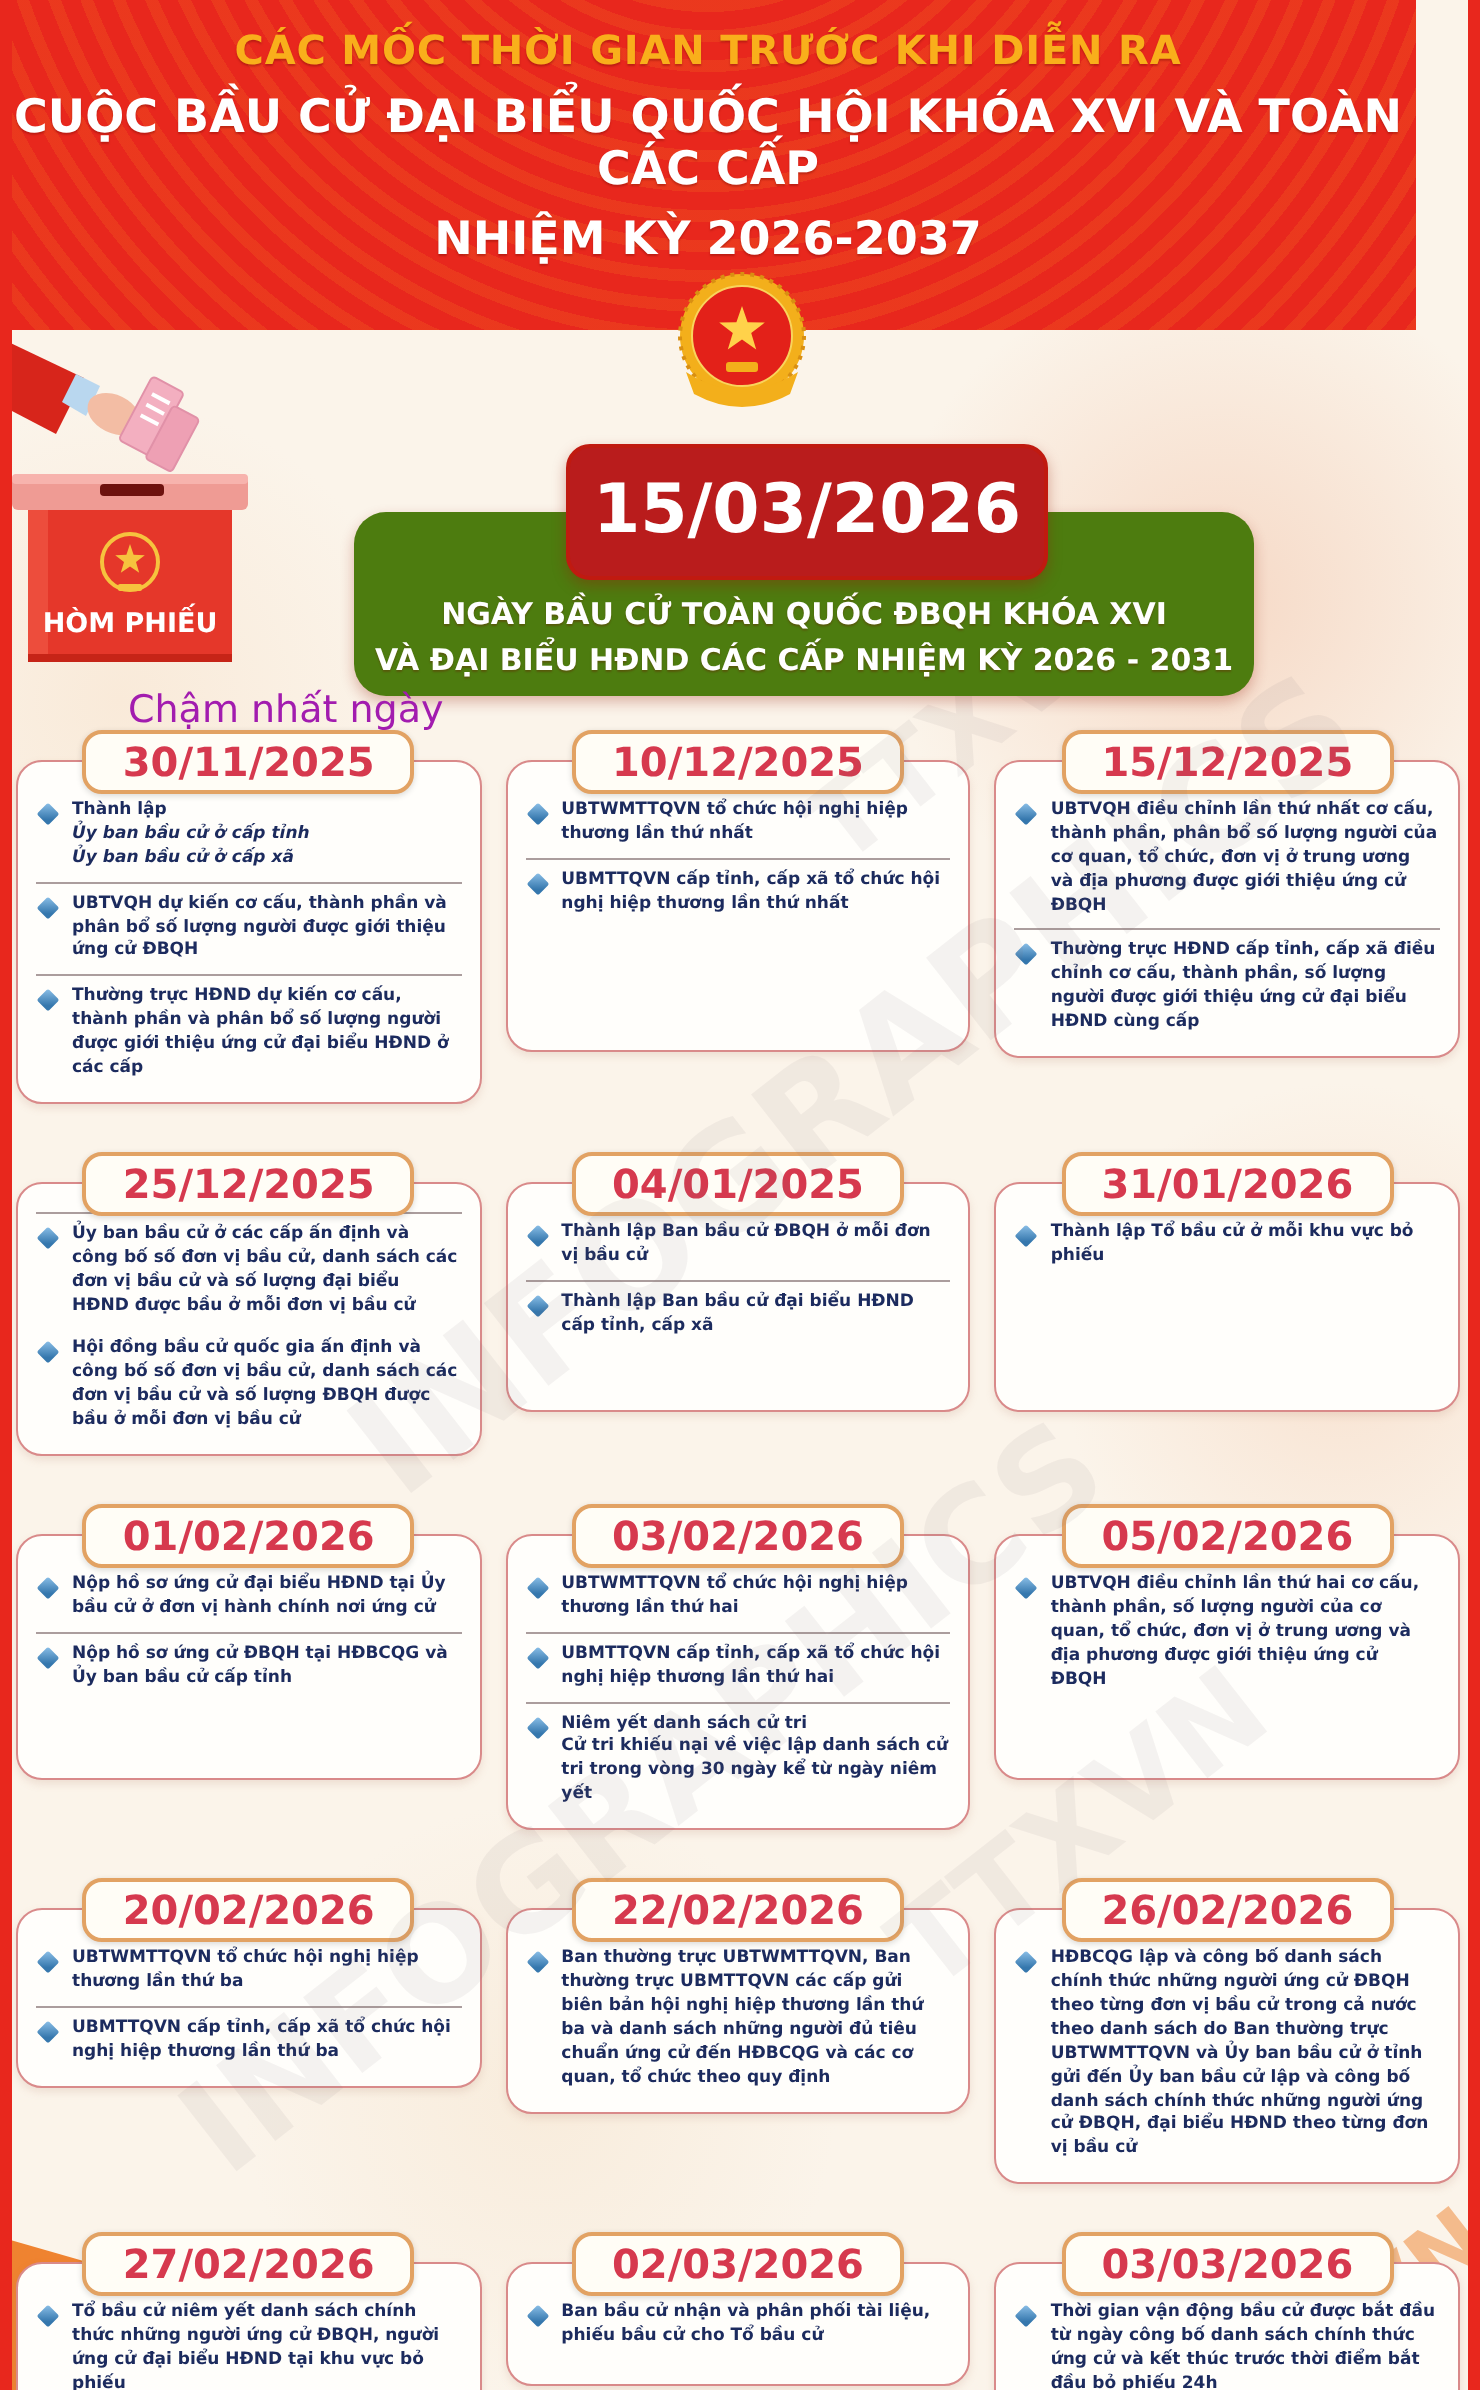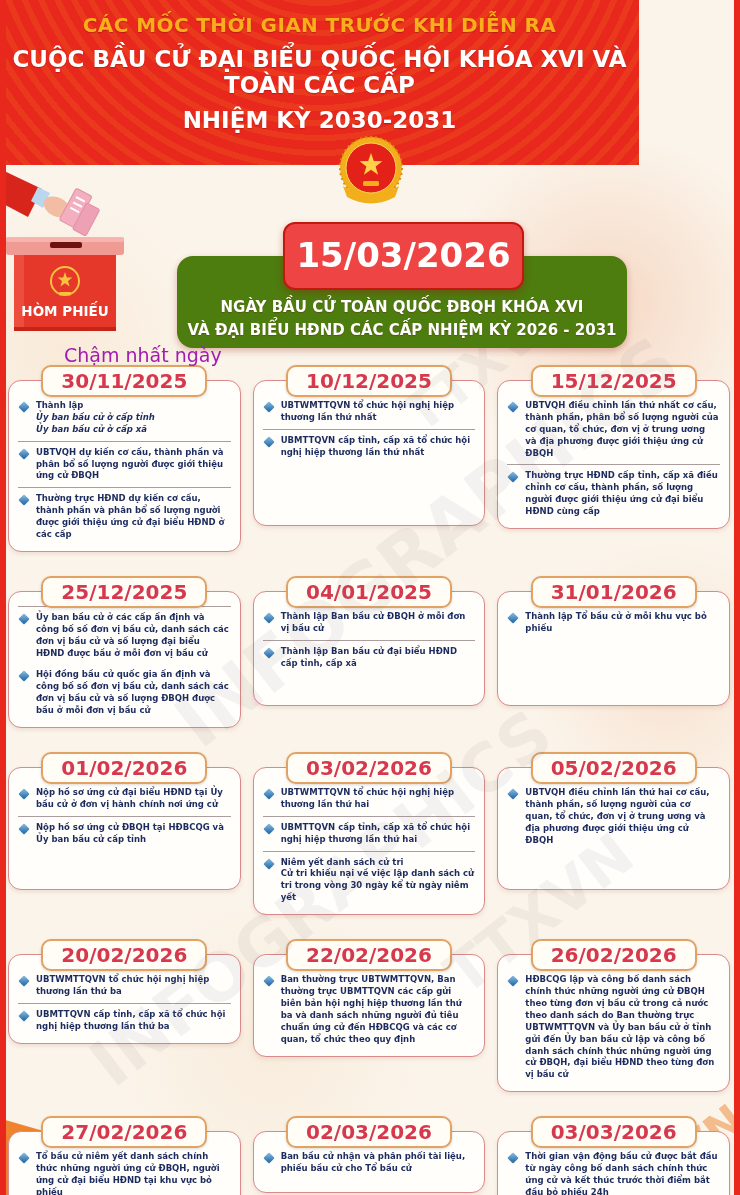--- a/index.html
+++ b/index.html
@@ -17,34 +17,34 @@
   .wm-a{left:120px;top:500px;font-size:72px;}
   .wm-b{left:40px;top:860px;font-size:66px;}
   .wm-c{left:390px;top:330px;font-size:52px;}
   .wm-d{left:430px;top:880px;font-size:58px;}
   .wm-orange{position:absolute;right:-16px;bottom:4px;color:#ef8330;opacity:.5;font-size:44px;font-weight:800;
              transform:rotate(-38deg);z-index:1;pointer-events:none;}
   
   .frame{position:absolute;top:0;width:6px;height:100%;background:#e8271d;z-index:6;}
   .frame.left{left:0;} .frame.right{right:0;}
   
-  .header{position:absolute;left:0;top:0;width:639px;height:165px;background:#e8271d;z-index:2;text-align:center;}
+  .header{position:absolute;left:0;top:0;width:708px;height:165px;background:#e8271d;z-index:2;text-align:center;}
   .header::before{content:"";position:absolute;inset:0;
      background:repeating-radial-gradient(circle at 50% -120px, rgba(246,130,32,.35) 0 6px, rgba(0,0,0,0) 6px 15px);
      opacity:.55;}
   .title-top{position:relative;padding-top:13px;font-size:20px;font-weight:800;color:#f9af1b;letter-spacing:.4px;
              text-shadow:0 1px 1px rgba(110,10,0,.35);}
   .title-main{position:relative;margin-top:9px;font-size:23px;font-weight:800;color:#fff;
               text-shadow:0 1px 1px rgba(110,10,0,.35);}
   .title-sub{position:relative;margin-top:9px;font-size:23px;font-weight:800;color:#fff;
              text-shadow:0 1px 1px rgba(110,10,0,.35);}
   .emblem{position:absolute;left:325px;top:124px;z-index:4;}
   
   .ballot{position:absolute;left:0;top:163px;z-index:3;}
-  .date-box{position:absolute;left:283px;top:222px;width:237px;height:64px;background:#ef4444;border:2px solid #c01a10;
+  .date-box{position:absolute;left:283px;top:222px;width:237px;height:64px;background:#b91c1c;border:2px solid #c01a10;
             border-radius:12px;z-index:4;color:#fff;font-size:34px;font-weight:800;text-align:center;line-height:62px;
             box-shadow:0 3px 7px rgba(150,30,10,.35);}
   .slogan-box{position:absolute;left:177px;top:256px;width:450px;height:92px;background:#4d7c0f;border-radius:16px;z-index:3;
               box-shadow:0 3px 7px rgba(150,30,10,.3);text-align:center;box-sizing:border-box;padding-top:40px;}
   .slogan-box div{color:#fff;font-size:15px;font-weight:800;line-height:1.55;text-shadow:0 1px 1px rgba(110,10,0,.3);}
   .deadline{position:absolute;left:64px;top:344px;font-size:19px;font-weight:400;color:#a21caf;z-index:3;}
   
   .cards{position:absolute;left:8px;right:10px;top:365px;display:grid;grid-template-columns:repeat(3,1fr);
          column-gap:12px;row-gap:24px;z-index:2;}
   .cell{display:flex;flex-direction:column;align-items:center;}
@@ -77,21 +77,21 @@
   <div class="wm wm-c">TTXVN</div>
   <div class="wm wm-d">TTXVN</div>
   <div class="wm-orange">TTXVN</div>
 
   <div class="frame left"></div>
   <div class="frame right"></div>
 
   <div class="header">
     <div class="title-top">CÁC MỐC THỜI GIAN TRƯỚC KHI DIỄN RA</div>
     <div class="title-main">CUỘC BẦU CỬ ĐẠI BIỂU QUỐC HỘI KHÓA XVI VÀ TOÀN CÁC CẤP</div>
-    <div class="title-sub">NHIỆM KỲ 2030-2031</div>
+    <div class="title-sub">NHIỆM KỲ 2026-2037</div>
   </div>
 
   <svg class="emblem" width="92" height="92" viewBox="0 0 92 92">
     <circle cx="46" cy="44" r="31" fill="#f3af1b"></circle>
     <circle cx="46" cy="44" r="31" fill="none" stroke="#d98f12" stroke-width="2" stroke-dasharray="2 3"></circle>
     <circle cx="46" cy="44" r="25" fill="#e32119" stroke="#f9d45c" stroke-width="1"></circle>
     <path d="M46,29 L48.8,37.1 L57.4,37.3 L50.6,42.5 L53.1,50.7 L46,45.8 L38.9,50.7 L41.4,42.5 L34.6,37.3 L43.2,37.1 Z" fill="#ffd24a"></path>
     <rect x="38" y="57" width="16" height="5" rx="1.5" fill="#f3af1b"></rect>
     <path d="M18,62 Q46,80 74,62 L70,73 Q46,86 22,73 Z" fill="#f3af1b"></path>
   </svg>

